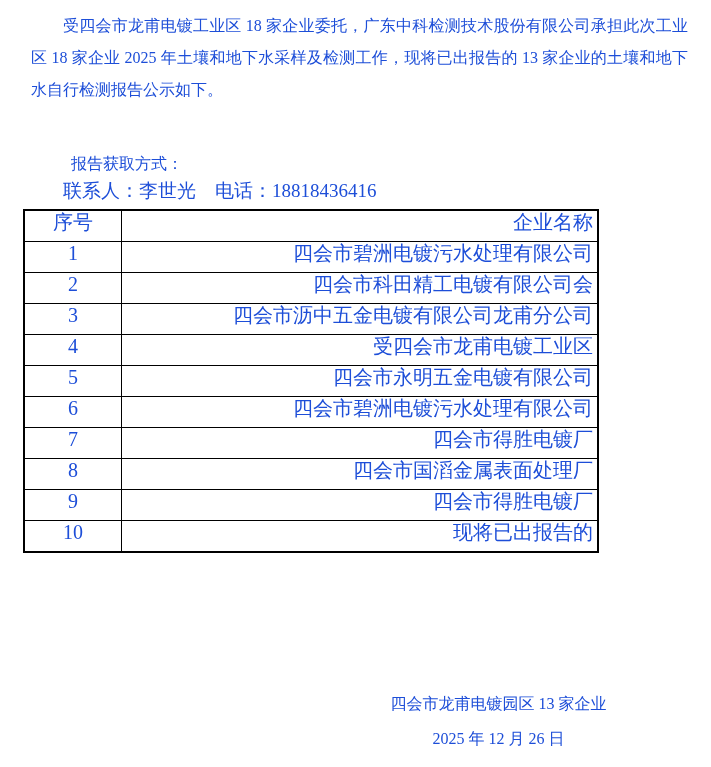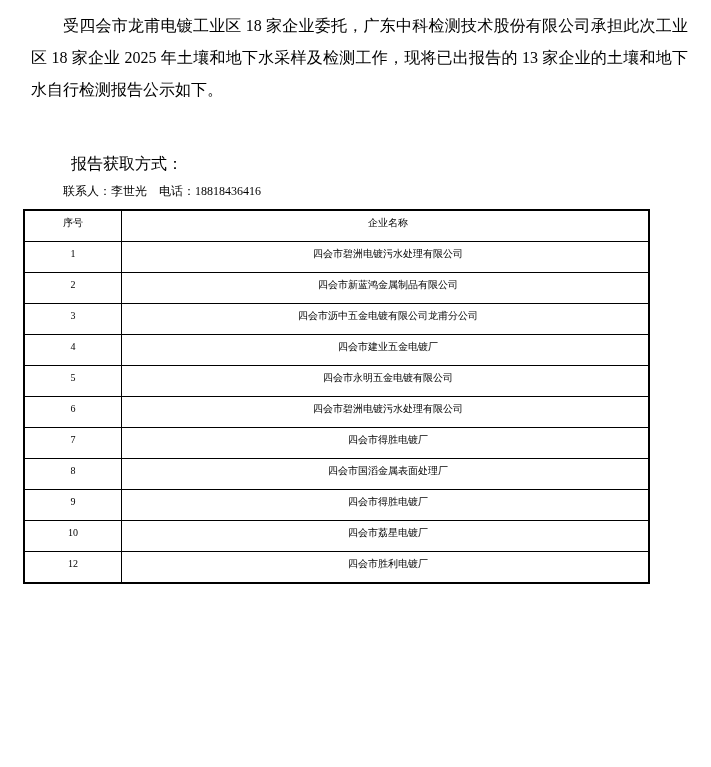--- a/index.html
+++ b/index.html
@@ -6,21 +6,21 @@
     margin: 0;
     padding: 0;
     background: #ffffff;
   }
   .page {
     position: relative;
     width: 711px;
     height: 767px;
     background: #ffffff;
     font-family: "Liberation Serif", "DejaVu Serif", serif;
-    color: #000000;
+    color: #1d4ed8;
     overflow: hidden;
   }
   .intro {
     position: absolute;
     top: 10px;
     left: 31px;
     width: 657px;
     margin: 0;
     font-size: 16px;
     line-height: 32px;
@@ -35,49 +35,49 @@
     margin: 8px;
     font-size: 16px;
     line-height: 20px;
     white-space: pre-wrap;
   }
   .contact-line {
     position: absolute;
     top: 181px;
     left: 63px;
     margin: 0;
-    font-size: 12px;
+    font-size: 19px;
     line-height: 20px;
     white-space: pre-wrap;
   }
   table.company-table {
     position: absolute;
     top: 209px;
     left: 23px;
-    width: 627px;
+    width: 576px;
     border-collapse: collapse;
     table-layout: fixed;
-    font-size: 10px;
+    font-size: 20px;
   }
   table.company-table th,
   table.company-table td {
     border: 1px solid #000000;
     vertical-align: top;
     font-weight: normal;
     height: 28px;
     padding: 2px 4px 0 4px;
     line-height: 19px;
     overflow: hidden;
   }
   table.company-table .col-no {
     width: 88px;
     text-align: center;
   }
   table.company-table .col-name {
-    text-align: center;
+    text-align: right;
     padding-left: 10px;
   }
   table.company-table {
     border: 2px solid #000000;
   }
   .footer-block {
     position: absolute;
     top: 694px;
     left: 300px;
     width: 397px;
@@ -113,29 +113,29 @@
         <th class="col-name">企业名称</th>
       </tr>
     </thead>
     <tbody>
       <tr>
         <td class="col-no">1</td>
         <td class="col-name">四会市碧洲电镀污水处理有限公司</td>
       </tr>
       <tr>
         <td class="col-no">2</td>
-        <td class="col-name">四会市新蓝鸿金属制品有限公司</td>
+        <td class="col-name">四会市科田精工电镀有限公司会</td>
       </tr>
       <tr>
         <td class="col-no">3</td>
         <td class="col-name">四会市沥中五金电镀有限公司龙甫分公司</td>
       </tr>
       <tr>
         <td class="col-no">4</td>
-        <td class="col-name">四会市建业五金电镀厂</td>
+        <td class="col-name">受四会市龙甫电镀工业区</td>
       </tr>
       <tr>
         <td class="col-no">5</td>
         <td class="col-name">四会市永明五金电镀有限公司</td>
       </tr>
       <tr>
         <td class="col-no">6</td>
         <td class="col-name">四会市碧洲电镀污水处理有限公司</td>
       </tr>
       <tr>
@@ -145,23 +145,23 @@
       <tr>
         <td class="col-no">8</td>
         <td class="col-name">四会市国滔金属表面处理厂</td>
       </tr>
       <tr>
         <td class="col-no">9</td>
         <td class="col-name">四会市得胜电镀厂</td>
       </tr>
       <tr>
         <td class="col-no">10</td>
-        <td class="col-name">四会市荔星电镀厂</td>
-      </tr>
-      <tr>
-        <td class="col-no">12</td>
-        <td class="col-name">四会市胜利电镀厂</td>
+        <td class="col-name">现将已出报告的</td>
       </tr>
     </tbody>
   </table>
 
+  <div class="footer-block">
+    <p class="footer-signature">四会市龙甫电镀园区 13 家企业</p>
+    <p class="footer-date">2025 年 12 月 26 日</p>
+  </div>
 
 </div>
 
 </body></html>

